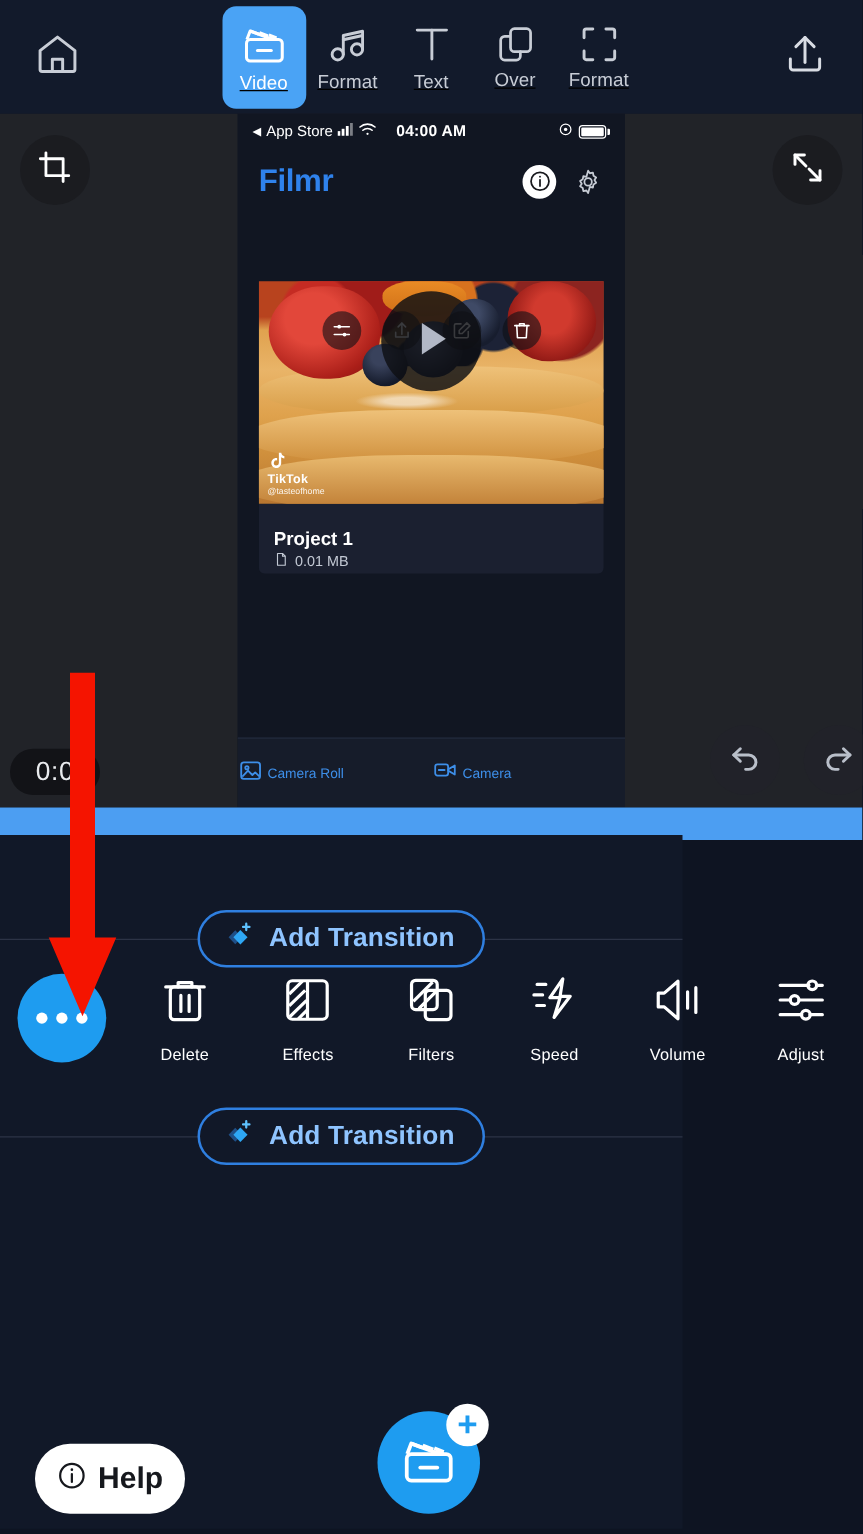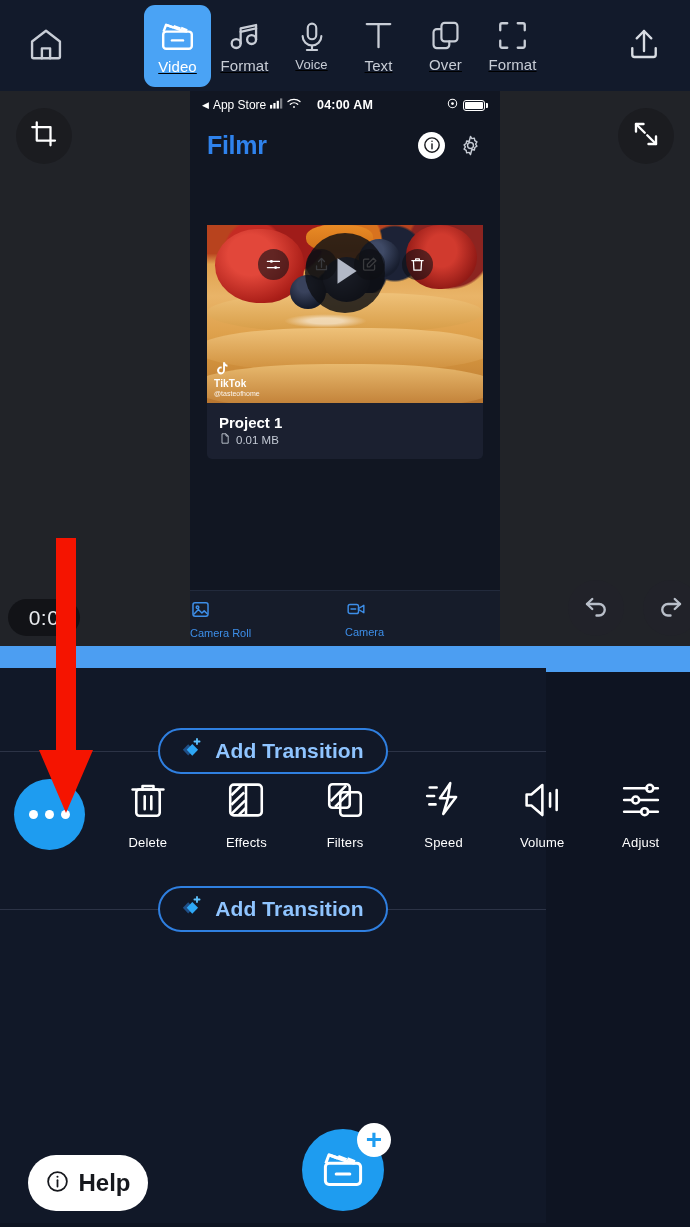--- a/index.html
+++ b/index.html
@@ -160,37 +160,37 @@
     background:rgba(14,15,20,.60);
     display:flex;align-items:center;justify-content:center;
     color:#ffffff;
   }
   .tiktok-wm{
     position:absolute;left:7px;bottom:5px;color:#fff;
   }
   .tiktok-wm .tt-name{ font-size:10px;font-weight:bold;letter-spacing:.2px;line-height:11px;}
   .tiktok-wm .tt-user{ font-size:7px;opacity:.9;line-height:9px;display:flex;align-items:center;gap:2px;}
   #vmeta{
-    height:56px;background:#1b2030;display:flex;align-items:center;padding:0 12px;
+    height:56px;background:#1b2030;display:flex;align-items:flex-end;padding:0 12px;
   }
   #vmeta .t1{ color:#ffffff;font-size:15px;font-weight:bold;line-height:19px;}
   #vmeta .t2{ color:#c3c9d4;font-size:11.5px;line-height:15px;display:flex;align-items:center;gap:5px;}
   #playbtn{
     position:absolute;left:50%;transform:translateX(-50%);
     top:142px;width:80px;height:80px;border-radius:50%;
     background:#0e0f13; opacity:.82;
     display:flex;align-items:center;justify-content:center;
   }
   #phone-bottom{
     position:absolute;left:0;right:0;bottom:0;height:56px;
     background:#161c2a;border-top:1px solid #222a3c;
     display:flex;align-items:center;
   }
   .pb-item{
-    flex:1;display:flex;flex-direction:column;align-items:flex-start;gap:3px;
+    flex:1;display:flex;flex-direction:row;align-items:center;gap:3px;
     color:#3d8ee8;
   }
   .pb-item .pbl{ font-size:11px; }
 
   
   #timeline-track{
     position:absolute;left:0;top:646px;width:690px;height:26px;
     background:#4c9ef2;
   }
   #clip-handle{
@@ -296,31 +296,20 @@
         <svg width="37" height="37" viewBox="0 0 24 24" fill="none" stroke="#c8cdd6" stroke-width="1.5" stroke-linecap="round" stroke-linejoin="round">
           <circle cx="6.6" cy="17.2" r="2.9"></circle>
             <circle cx="16.6" cy="14.6" r="2.9"></circle>
           <path d="M9.5 17.2V7.4l10-2.2v9.4"></path>
             <path d="M9.5 9.6l10-2.2"></path>
         </svg>
       </span>
       <span class="lbl">Format</span>
     </div>
 
-    <div class="nav-item">
-      <span>
-        <svg width="34" height="34" viewBox="0 0 24 24" fill="none" stroke="#c8cdd6" stroke-width="1.5" stroke-linecap="round">
-          <rect x="9" y="2.6" width="6" height="11" rx="3"></rect>
-          <path d="M5.4 11.4a6.6 6.6 0 0 0 13.2 0"></path>
-            <path d="M12 18v3.2"></path>
-            <path d="M8.4 21.2h7.2"></path>
-        </svg>
-      </span>
-      <span class="lbl sm">Voice</span>
-    </div>
 
     <div class="nav-item">
       <span>
         <svg width="37" height="37" viewBox="0 0 24 24" fill="none" stroke="#c8cdd6" stroke-width="1.5" stroke-linecap="round">
           <path d="M4.4 4.6h15.2"></path>
             <path d="M12 4.6v15"></path>
         </svg>
       </span>
       <span class="lbl">Text</span>
     </div>

